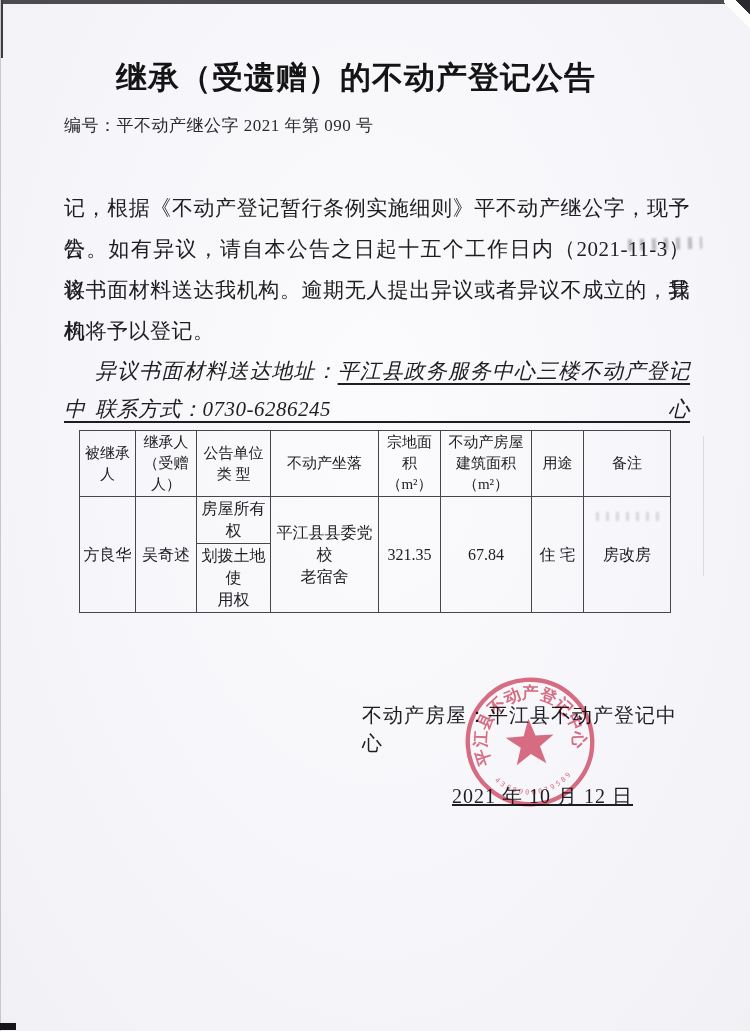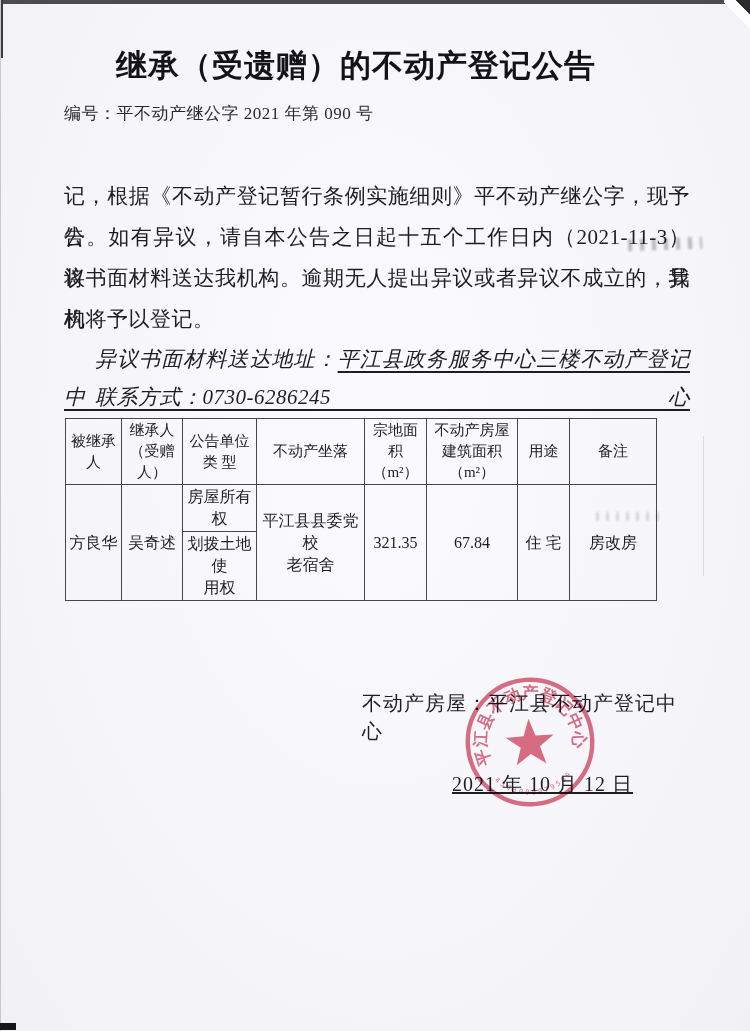--- a/index.html
+++ b/index.html
@@ -20,39 +20,39 @@
   .scan-corner-bl { position:absolute; left:0; bottom:1px; width:16px; height:7px; background:#161618; }
   .smudge1 { position:absolute; left:628px; top:238px; width:74px; height:12px;
     background:repeating-linear-gradient(90deg, rgba(90,90,98,.55) 0 4px, rgba(0,0,0,0) 4px 12px);
     filter:blur(1px); opacity:.7; transform:rotate(-2deg); }
   .smudge2 { position:absolute; left:596px; top:512px; width:64px; height:9px;
     background:repeating-linear-gradient(90deg, rgba(110,110,120,.4) 0 3px, rgba(0,0,0,0) 3px 10px);
     filter:blur(1px); opacity:.6; }
   .smudge3 { position:absolute; left:703px; top:436px; width:1px; height:140px; background:#dcd9e0; }
 
   
-  .content { position:absolute; left:64px; top:44px; width:626px; }
+  .content { position:absolute; left:64px; top:56px; width:626px; }
   h1.title {
     font-family:"Liberation Sans","DejaVu Sans",sans-serif;
     font-size:31px; font-weight:bold; letter-spacing:1px;
     text-align:center; padding-right:42px; line-height:44px; color:#141416;
   }
   .doc-number {
     margin-top:14px; text-align:left; font-size:17px; line-height:24px;
     color:#2a2a2e; letter-spacing:.5px;
   }
   .body-text { margin-top:50px; font-size:21px; color:#1e1e22; }
   .bline { height:41px; line-height:41px; letter-spacing:.5px; }
   .jl { text-align:justify; text-align-last:justify; }
   .indent { text-indent:31px; }
   .bline-short { height:38px; line-height:38px; letter-spacing:.5px;font-style:italic; }
   .ul { text-decoration:underline; text-underline-offset:5px; text-decoration-thickness:1.6px; }
 
   
-  table.notice-table { margin-top:2px; margin-left:1px; width:591px; border-collapse:collapse; table-layout:fixed; }
+  table.notice-table { margin-top:2px; margin-left:15px; width:591px; border-collapse:collapse; table-layout:fixed; }
   .notice-table th, .notice-table td {
     border:1px solid #46464c; font-weight:normal; text-align:center; vertical-align:middle;
     white-space:pre-line; overflow:hidden;
   }
   .notice-table th { height:66px; font-size:15px; line-height:21px; padding:1px; color:#222226; }
   .notice-table td { font-size:16px; line-height:22px; padding:1px; color:#1e1e22; }
   .notice-table tr.r1 td { height:42px; }
   .notice-table tr.r2 td { height:51px; }
 
   

